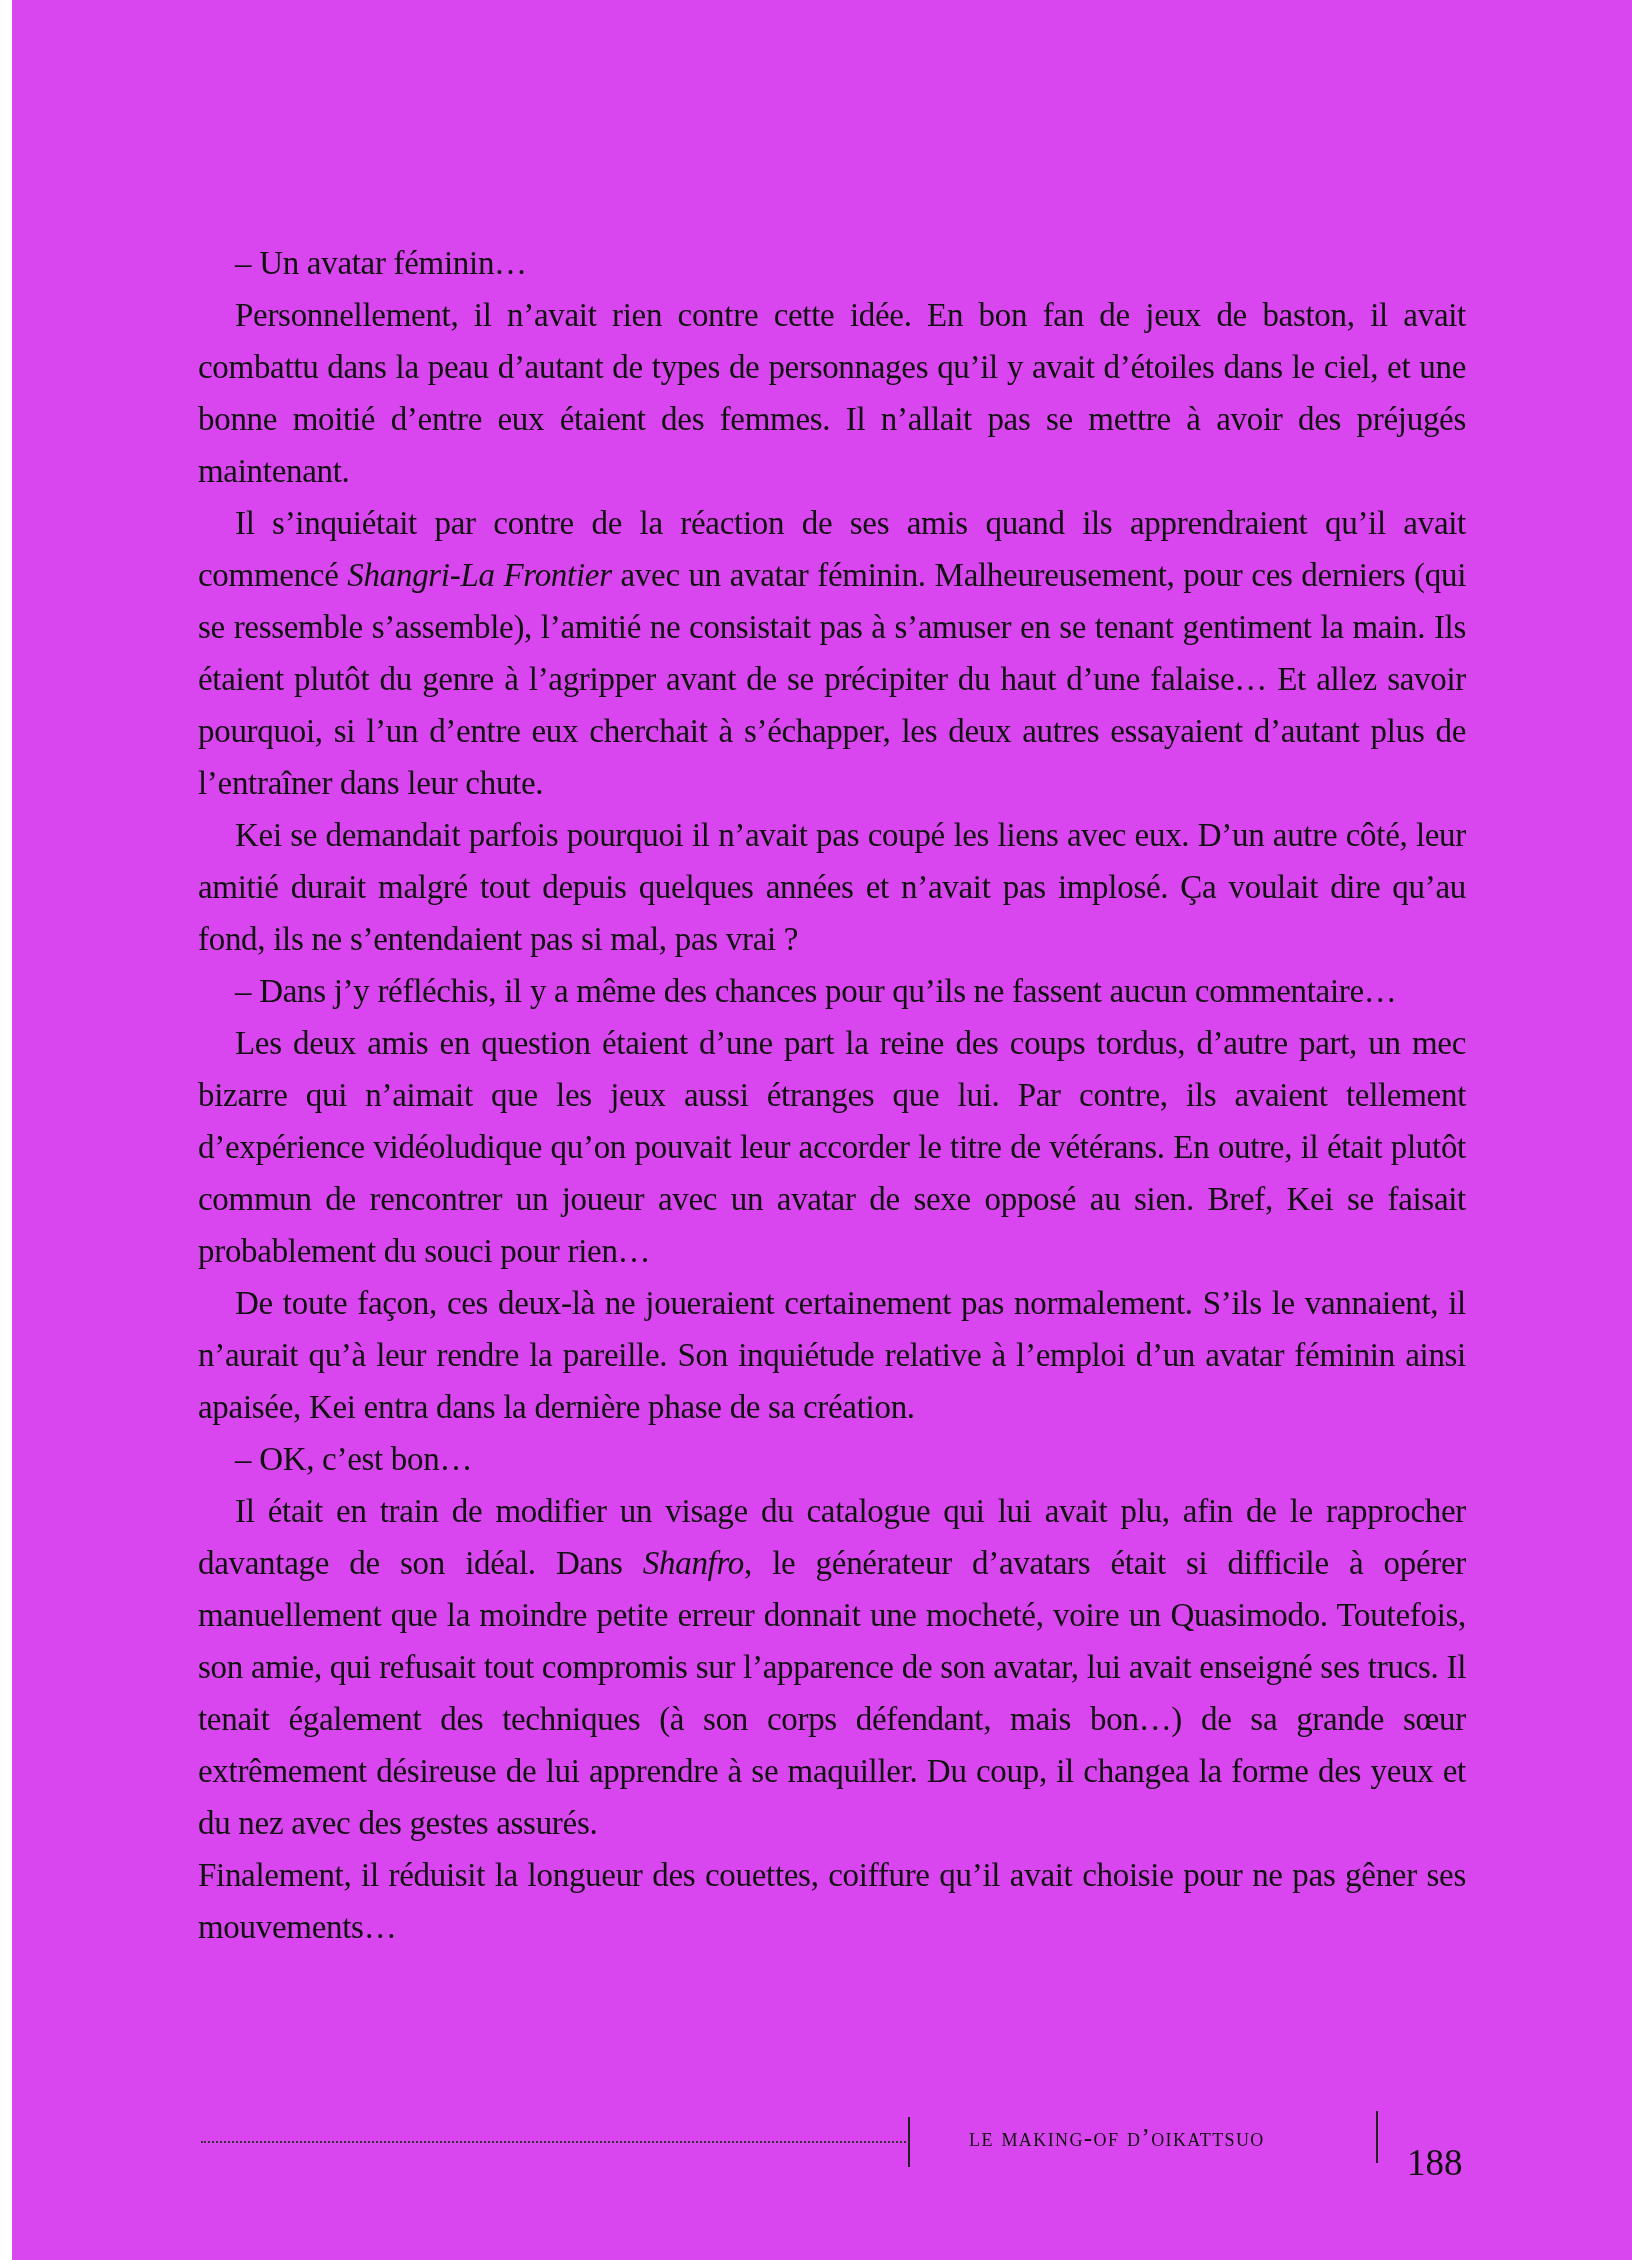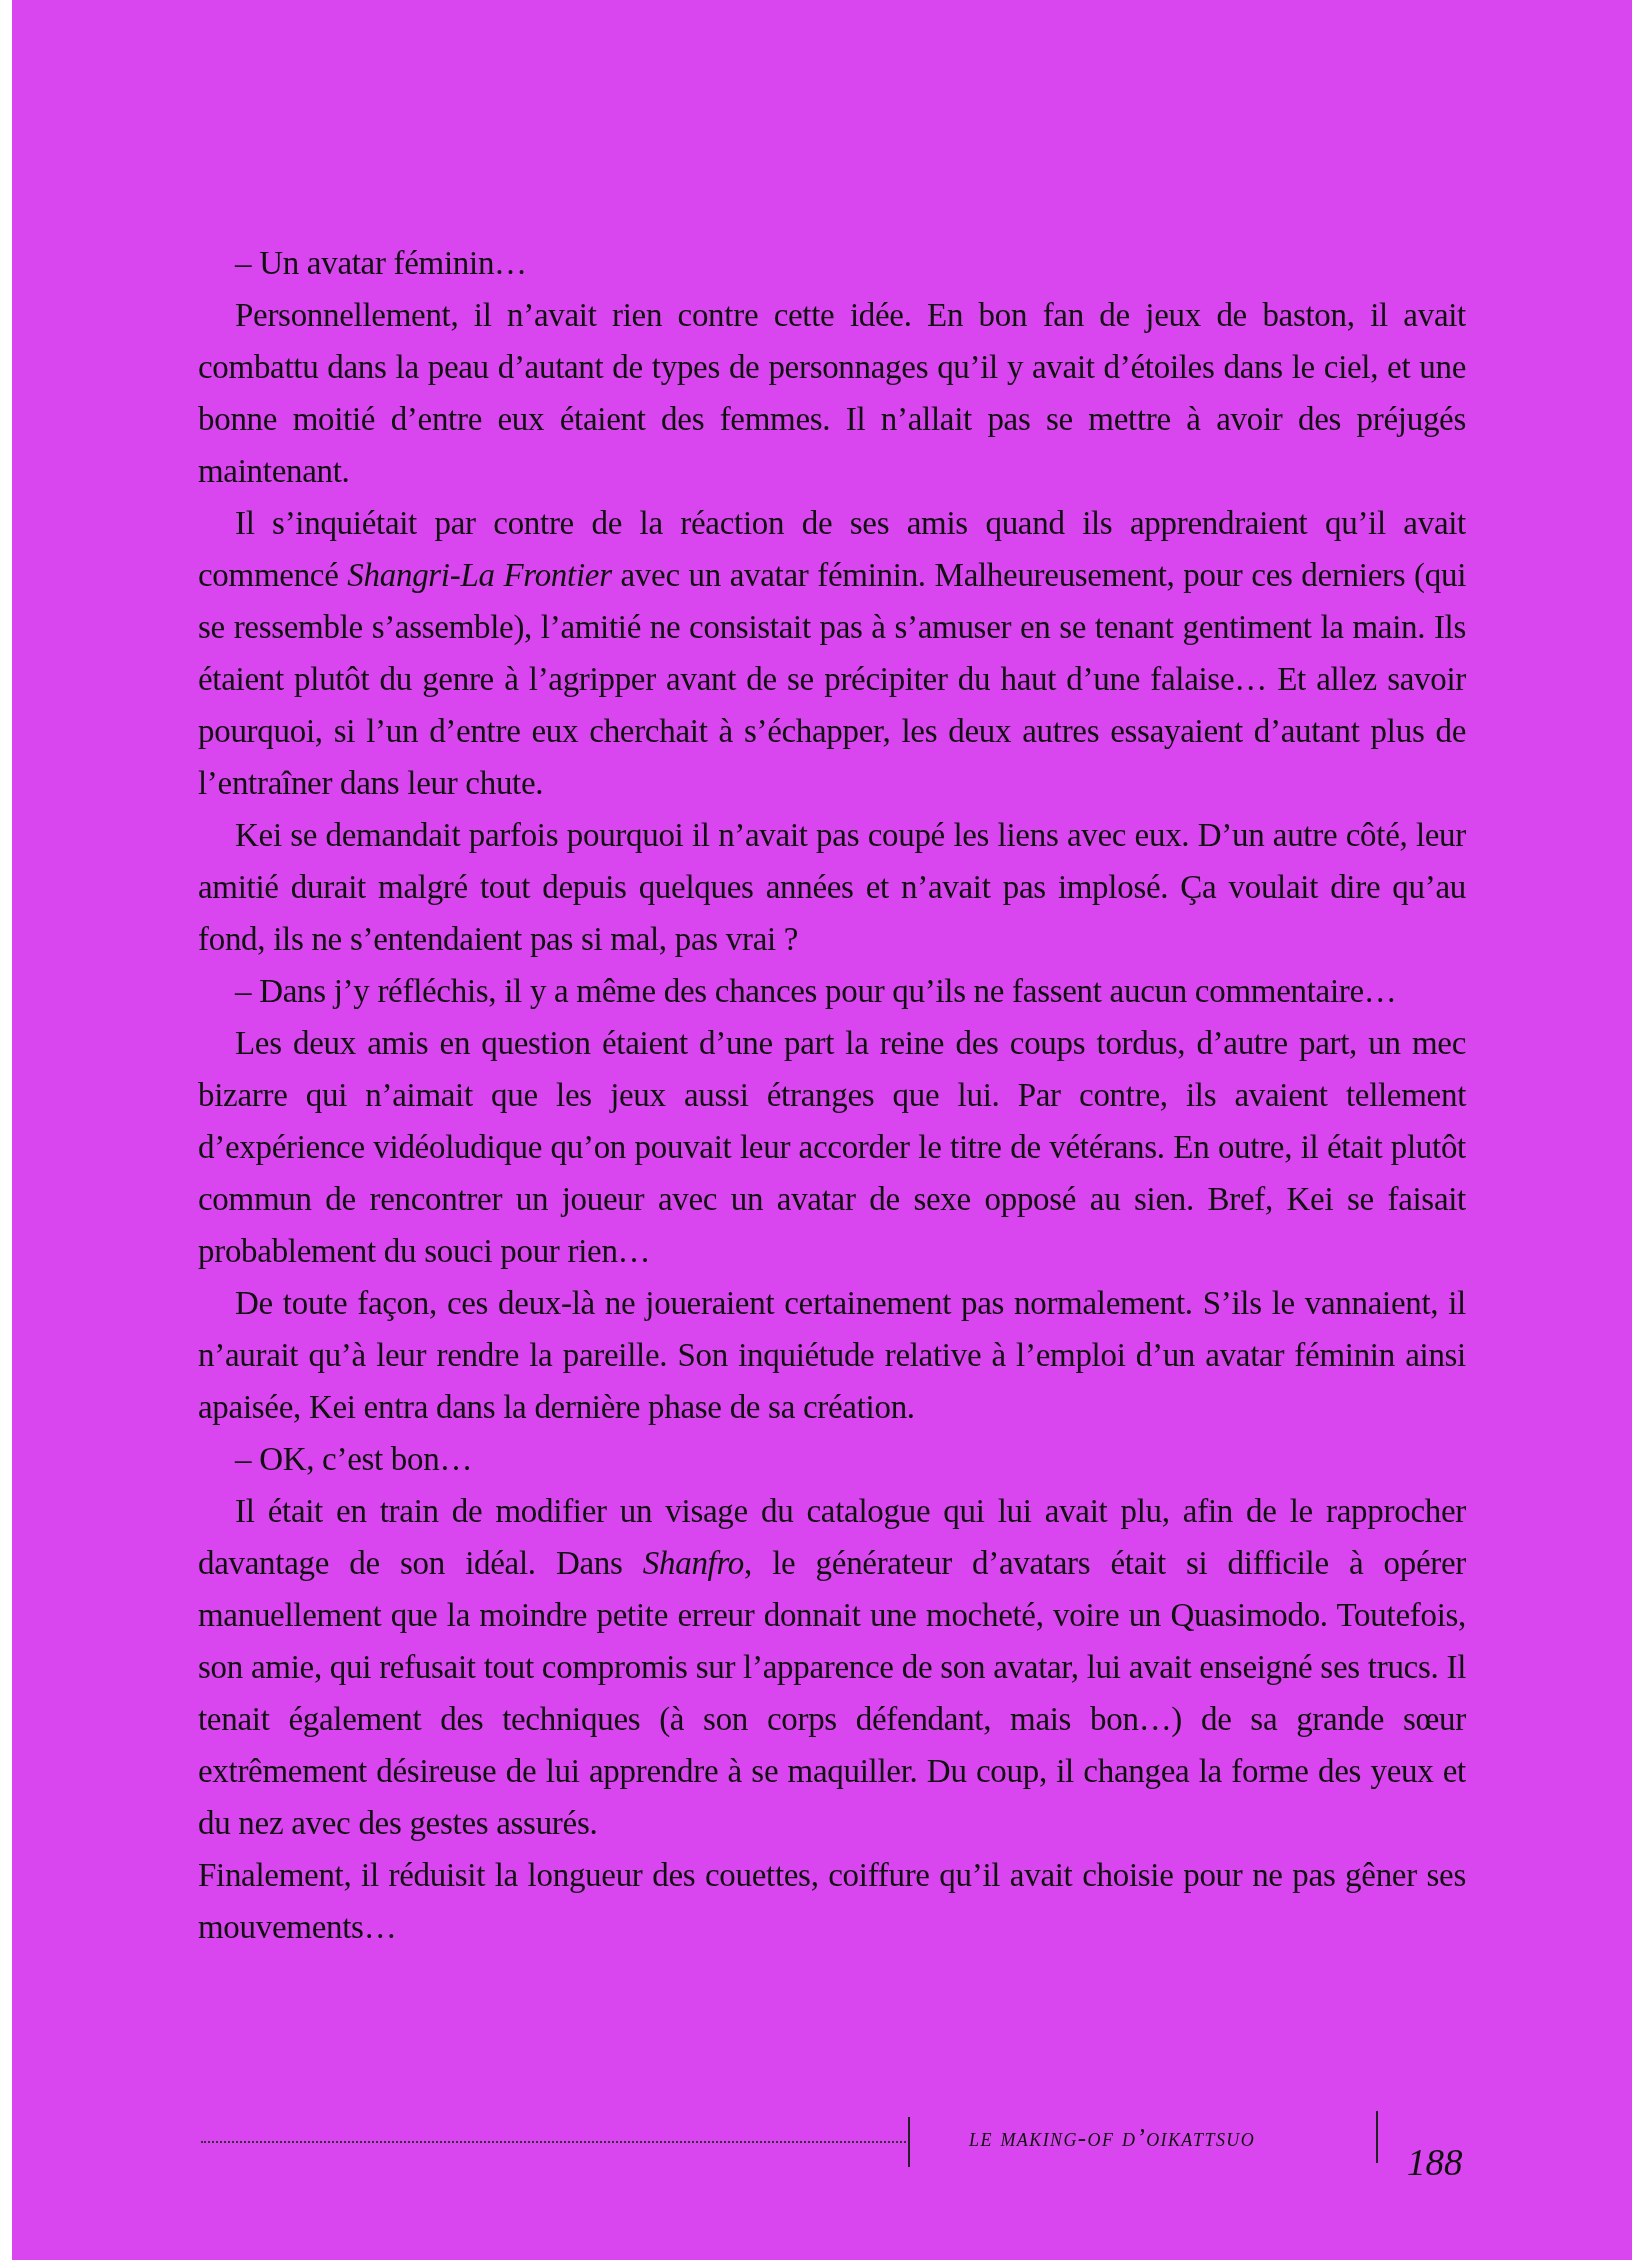--- a/index.html
+++ b/index.html
@@ -12,21 +12,21 @@
     width: 1268px;
     font-family: "Liberation Serif", "DejaVu Serif", serif;
     font-size: 33px;
     line-height: 52px;
     color: #111111;
     letter-spacing: -0.3px;
   }
   .para { margin: 0; text-align: justify; text-indent: 37px; }
   .para.last-left { text-align-last: left; }
   .para em { font-style: italic; }
-  .footer { position: absolute; left: 0; top: 2109px; width: 1514px; height: 58px; font-style: italic; }
+  .footer { position: absolute; left: 0; top: 2109px; width: 1514px; height: 58px; }
   .dots {
     position: absolute; left: 189px; top: 32px; width: 705px; height: 0;
     border-top: 2.9px dotted #333333;
   }
   .bar1 { position: absolute; left: 896px; top: 7.7px; width: 1.9px; height: 50px; background: #222; }
   .bar2 { position: absolute; left: 1364px; top: 1.9px; width: 1.9px; height: 52px; background: #222; }
   .running-title {
     position: absolute; left: 957px; top: 15.4px;
     font-family: "Liberation Serif", "DejaVu Serif", serif;
     font-variant: small-caps; text-transform: lowercase;

